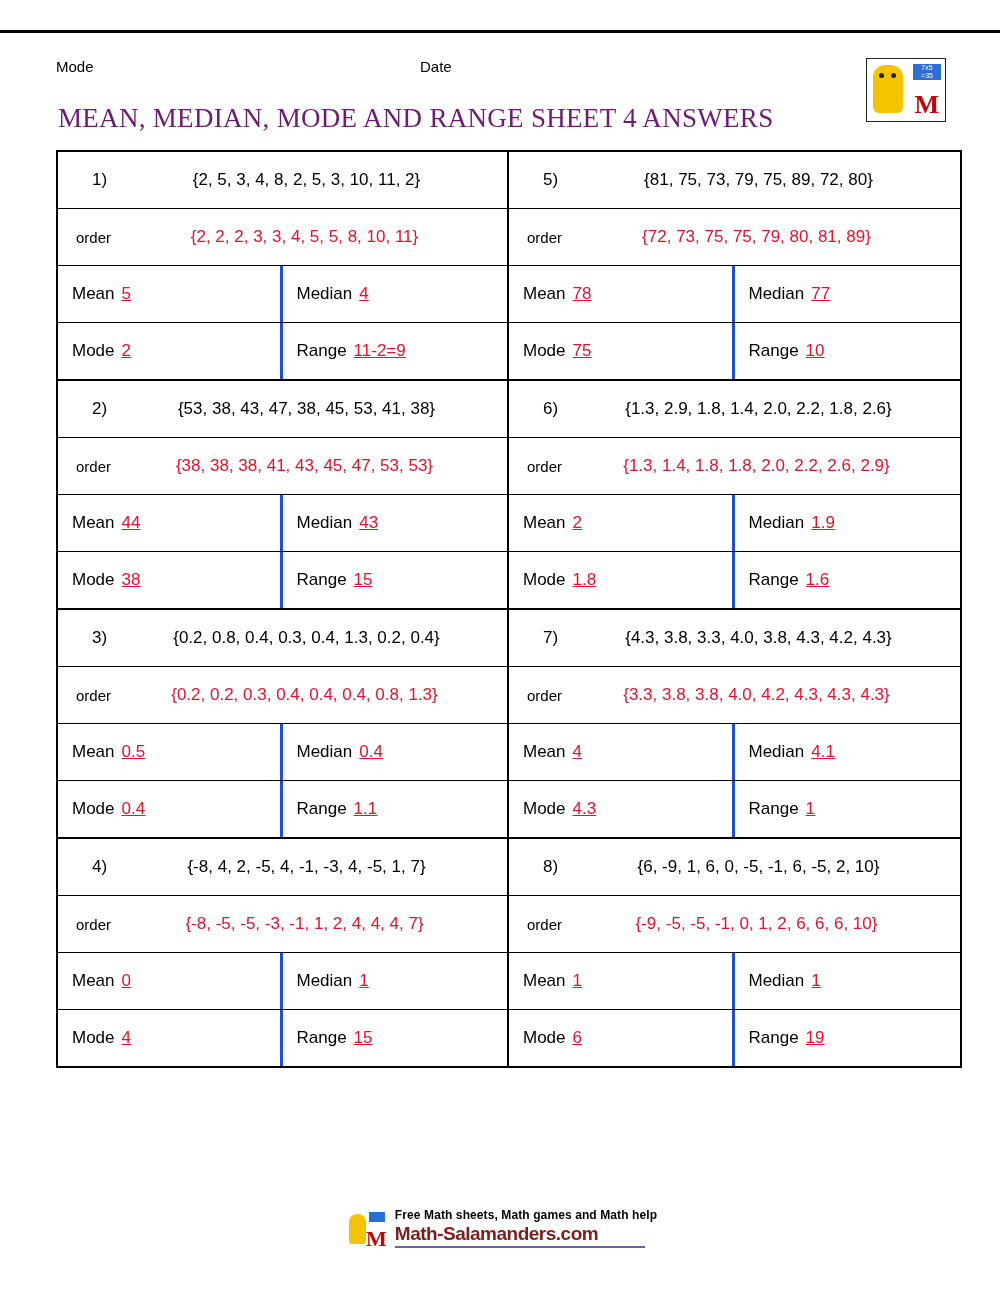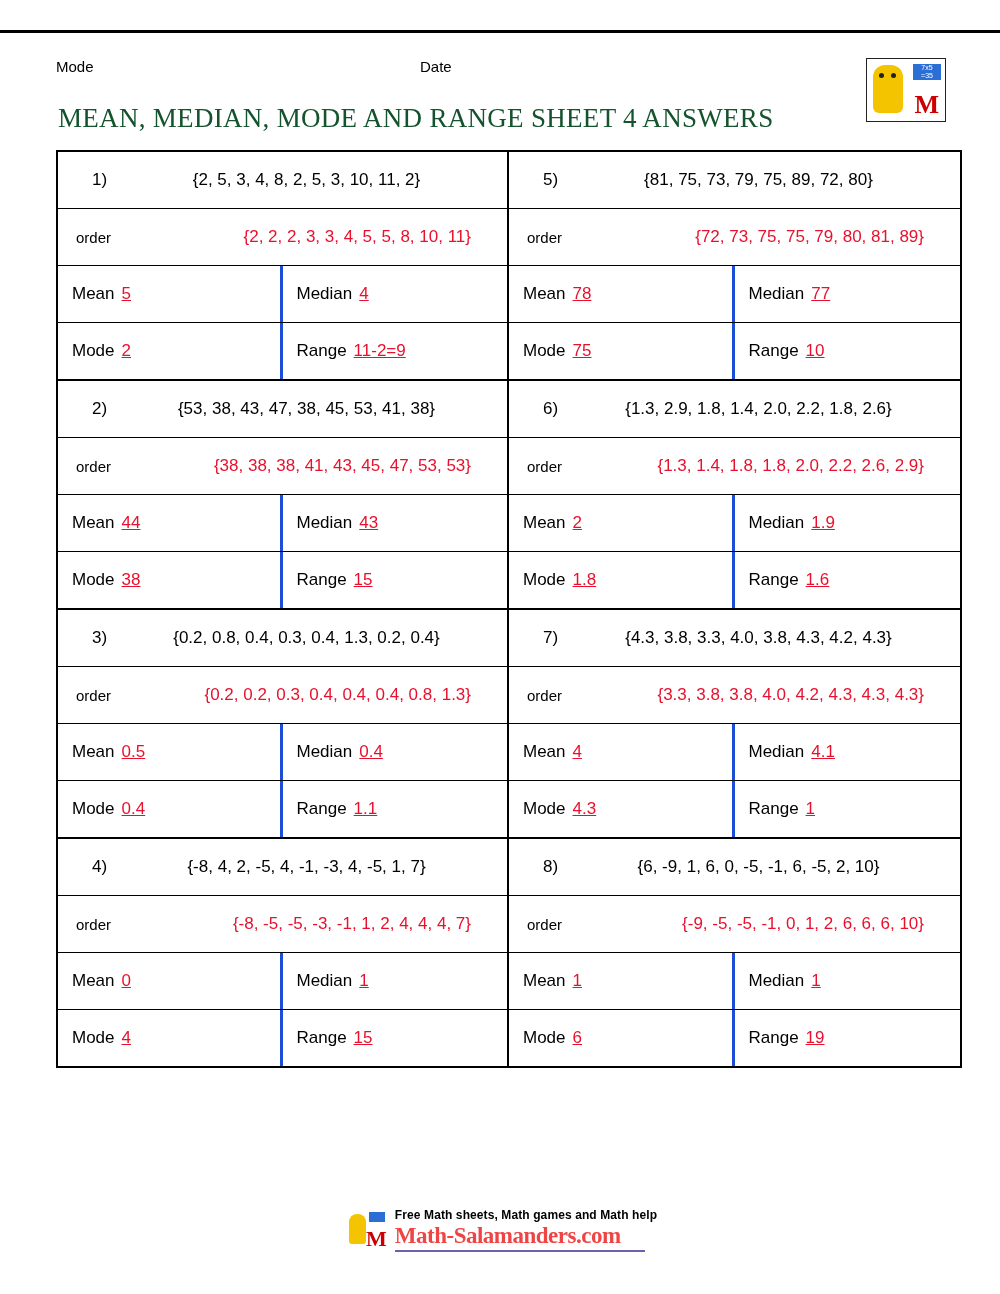--- a/index.html
+++ b/index.html
@@ -46,21 +46,21 @@
     left: 364px; top: 0;
     font-size: 15px;
     color: #000;
   }
   .title {
     position: absolute;
     left: 58px;
     top: 103px;
     font-family: "Liberation Serif", serif;
     font-size: 27px;
-    color: #14532d;
+    color: #701a75;
     letter-spacing: 0.3px;
     text-align: right;
   }
   
   .logo {
     position: absolute;
     left: 866px;
     top: 58px;
     width: 78px;
     height: 62px;
@@ -159,21 +159,21 @@
     text-align: center;
     padding-right: 28px;
   }
   .order-label {
     font-size: 15px;
     min-width: 62px;
     padding-left: 4px;
   }
   .order-val {
     flex: 1;
-    text-align: right;
+    text-align: center;
     color: #e8112d;
     font-size: 17px;
     padding-right: 22px;
   }
   .stat-label { color: #000; }
   .stat-val {
     color: #e8112d;
     text-decoration: underline;
     margin-left: 7px;
   }
@@ -218,23 +218,23 @@
     width: 16px; height: 10px;
     background: #2b6fd6;
   }
   .footer-line1 {
     font-size: 12px;
     color: #000;
     font-weight: bold;
     letter-spacing: 0.1px;
   }
   .footer-line2 {
-    font-family: Liberation Serif, serif;
-    font-size: 23px;
-    color: #ef4444;
+    font-family: Liberation Sans, sans-serif;
+    font-size: 19px;
+    color: #7f1d1d;
     font-weight: bold;
     letter-spacing: -0.5px;
     margin-top: 1px;
   }
   .footer-rule {
     width: 250px;
     height: 2px;
     background: #6e5fb0;
     margin-top: 1px;
   }

